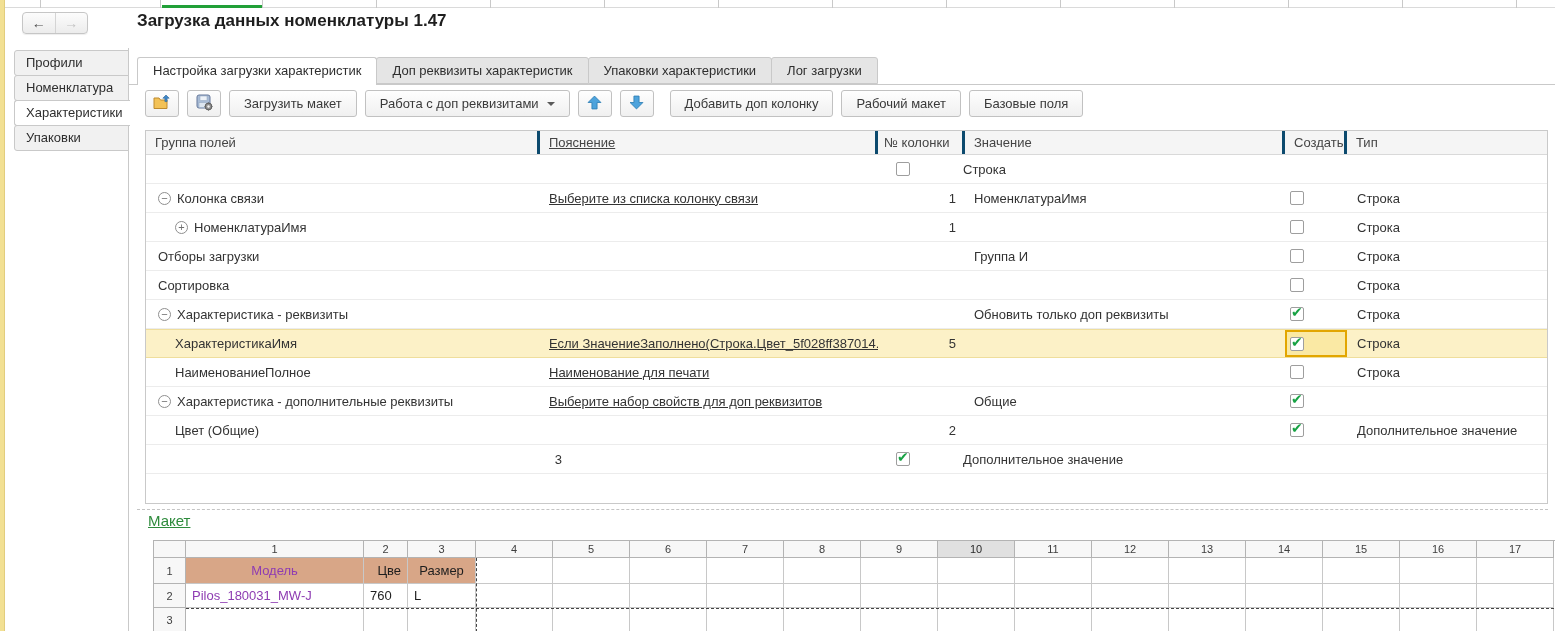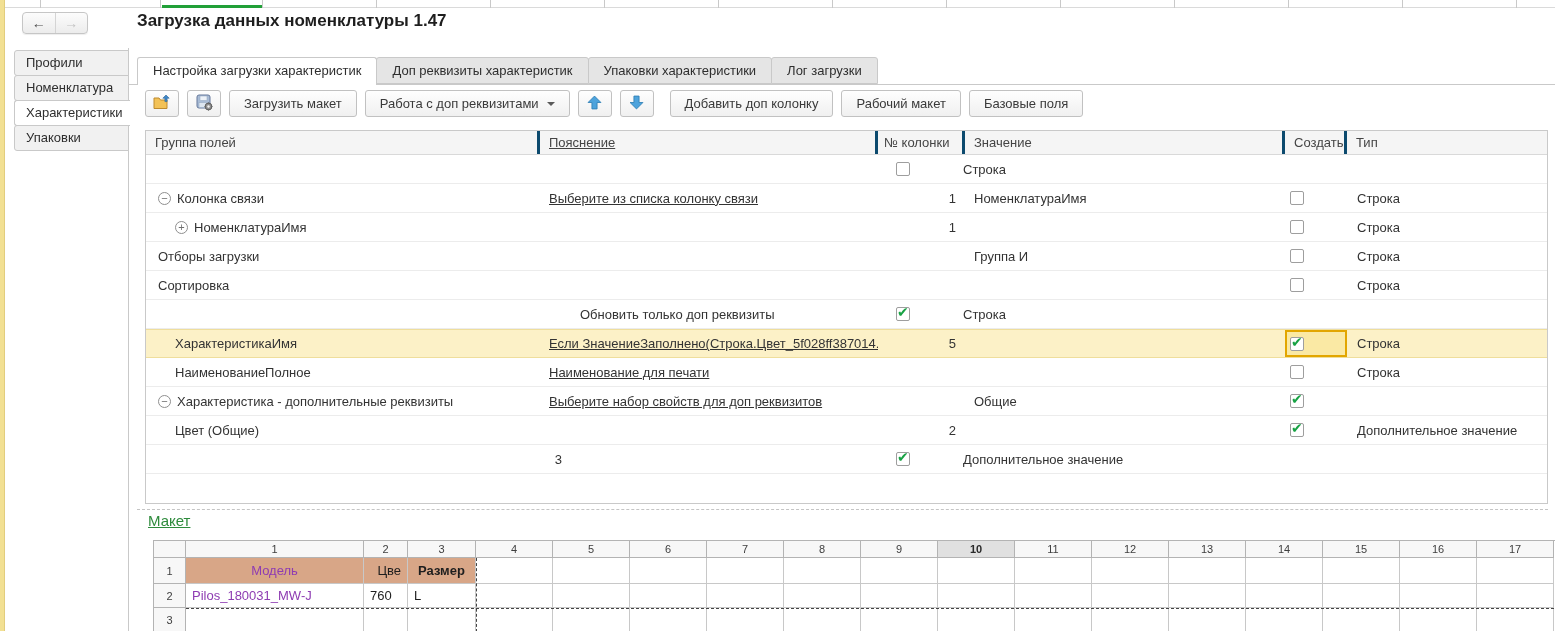--- a/index.html
+++ b/index.html
@@ -88,21 +88,21 @@
   .maket-link { position:absolute; left:148px; top:512px; font-size:15px; color:#2E8B3C; text-decoration:underline; cursor:pointer; }
 
   
   .sheet { position:absolute; left:153px; top:540px; width:1402px; height:91px; overflow:hidden;
            border-left:1px solid #B3B3B3; border-top:1px solid #B3B3B3; font-size:13px; color:#1E1E1E; }
   .srow { display:flex; }
   .scell { border-right:1px solid #C8C8C8; border-bottom:1px solid #C8C8C8; overflow:hidden;
            white-space:nowrap; display:flex; align-items:center; }
   .shcell { background:#F7F7F7; border-right:1px solid #B3B3B3; border-bottom:1px solid #B3B3B3;
             justify-content:center; font-size:11px; color:#3E3E3E; }
-  .shcell.selcol { background:#E0E0E0; font-weight:700; color:#2A2A2A; }
+  .shcell.selcol { background:#E0E0E0; font-weight:400; color:#2A2A2A; }
   .sdata { background:#fff; padding:4px 6px; }
   .sdata.tan { background:#D8A687; }
   .sdata.purple { color:#8E3CB2; }
   .sdata.center { justify-content:center; }
   .sdata.right { justify-content:flex-end; }
   .dash-v { position:absolute; left:322px; top:17px; height:74px; width:0; border-left:1px dashed #444; z-index:5; }
   .dash-h { position:absolute; left:32px; top:67px; width:1368px; height:0; border-top:1px dashed #444; z-index:5; }
 </style>
 </head>
 <body>
@@ -303,20 +303,24 @@
         <div class="c-note w-note"></div>
         <div class="c-colnum w-colnum"></div>
         <div class="c-value w-value"></div>
         <div class="c-create w-create">
           <span class="cb"></span>
         </div>
         <div class="c-type w-type">Строка</div>
       </div>
 
       <div class="trow">
+        <div class="c-group w-group">
+          <span class="expand minus"></span>
+          <span>Характеристика - реквизиты</span>
+        </div>
         <div class="c-note w-note"></div>
         <div class="c-colnum w-colnum"></div>
         <div class="c-value w-value">Обновить только доп реквизиты</div>
         <div class="c-create w-create">
           <span class="cb checked"></span>
         </div>
         <div class="c-type w-type">Строка</div>
       </div>
 
       <div class="trow lvl1 hl">
@@ -410,21 +414,21 @@
           <div class="scell shcell" style="width: 77px;">13</div>
           <div class="scell shcell" style="width: 77px;">14</div>
           <div class="scell shcell" style="width: 77px;">15</div>
           <div class="scell shcell" style="width: 77px;">16</div>
           <div class="scell shcell" style="width: 77px;">17</div>
         </div>
         <div class="srow" style="height: 26px;">
           <div class="scell shcell" style="width: 32px;">1</div>
           <div class="scell sdata tan purple center" style="width: 178px;">Модель</div>
           <div class="scell sdata tan right" style="width: 44px;">Цве</div>
-          <div class="scell sdata tan center" style="width: 68px; font-weight: bold;">Размер</div>
+          <div class="scell sdata tan center" style="width: 68px;">Размер</div>
           <div class="scell sdata" style="width: 77px;"></div>
           <div class="scell sdata" style="width: 77px;"></div>
           <div class="scell sdata" style="width: 77px;"></div>
           <div class="scell sdata" style="width: 77px;"></div>
           <div class="scell sdata" style="width: 77px;"></div>
           <div class="scell sdata" style="width: 77px;"></div>
           <div class="scell sdata" style="width: 77px;"></div>
           <div class="scell sdata" style="width: 77px;"></div>
           <div class="scell sdata" style="width: 77px;"></div>
           <div class="scell sdata" style="width: 77px;"></div>

